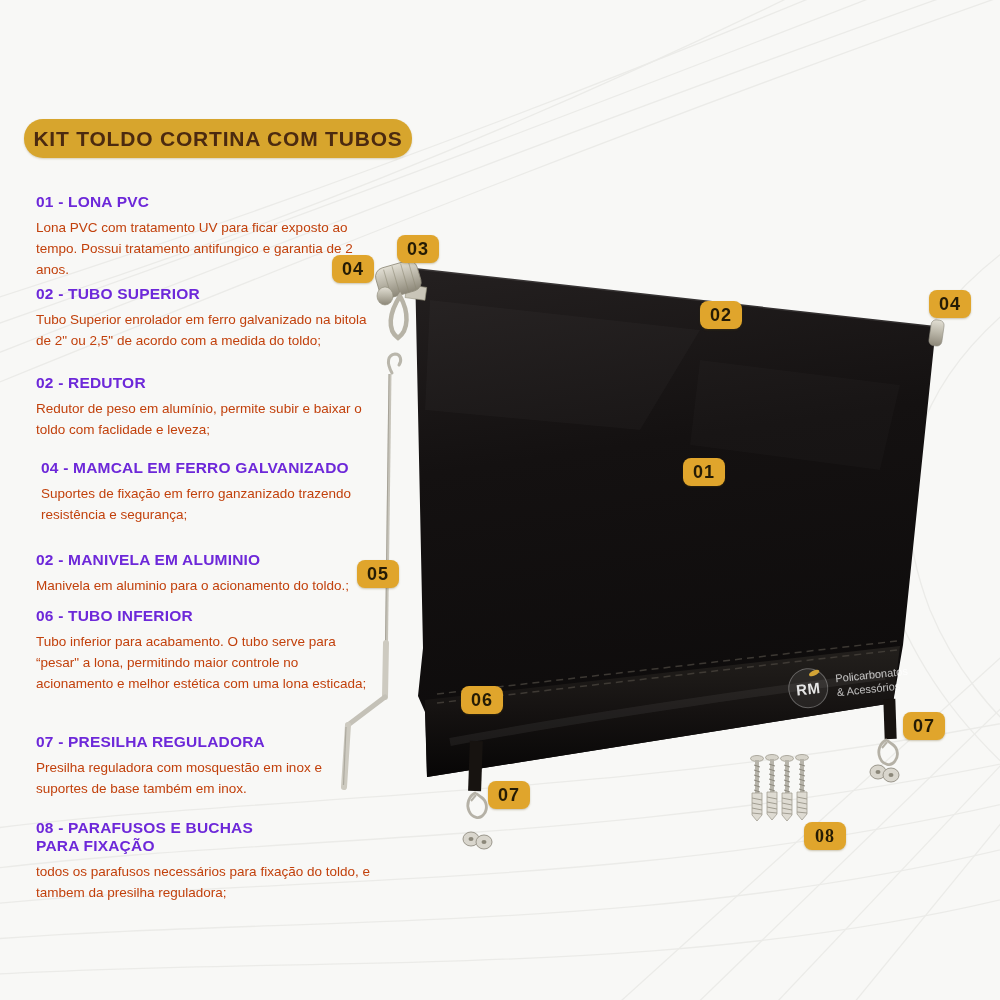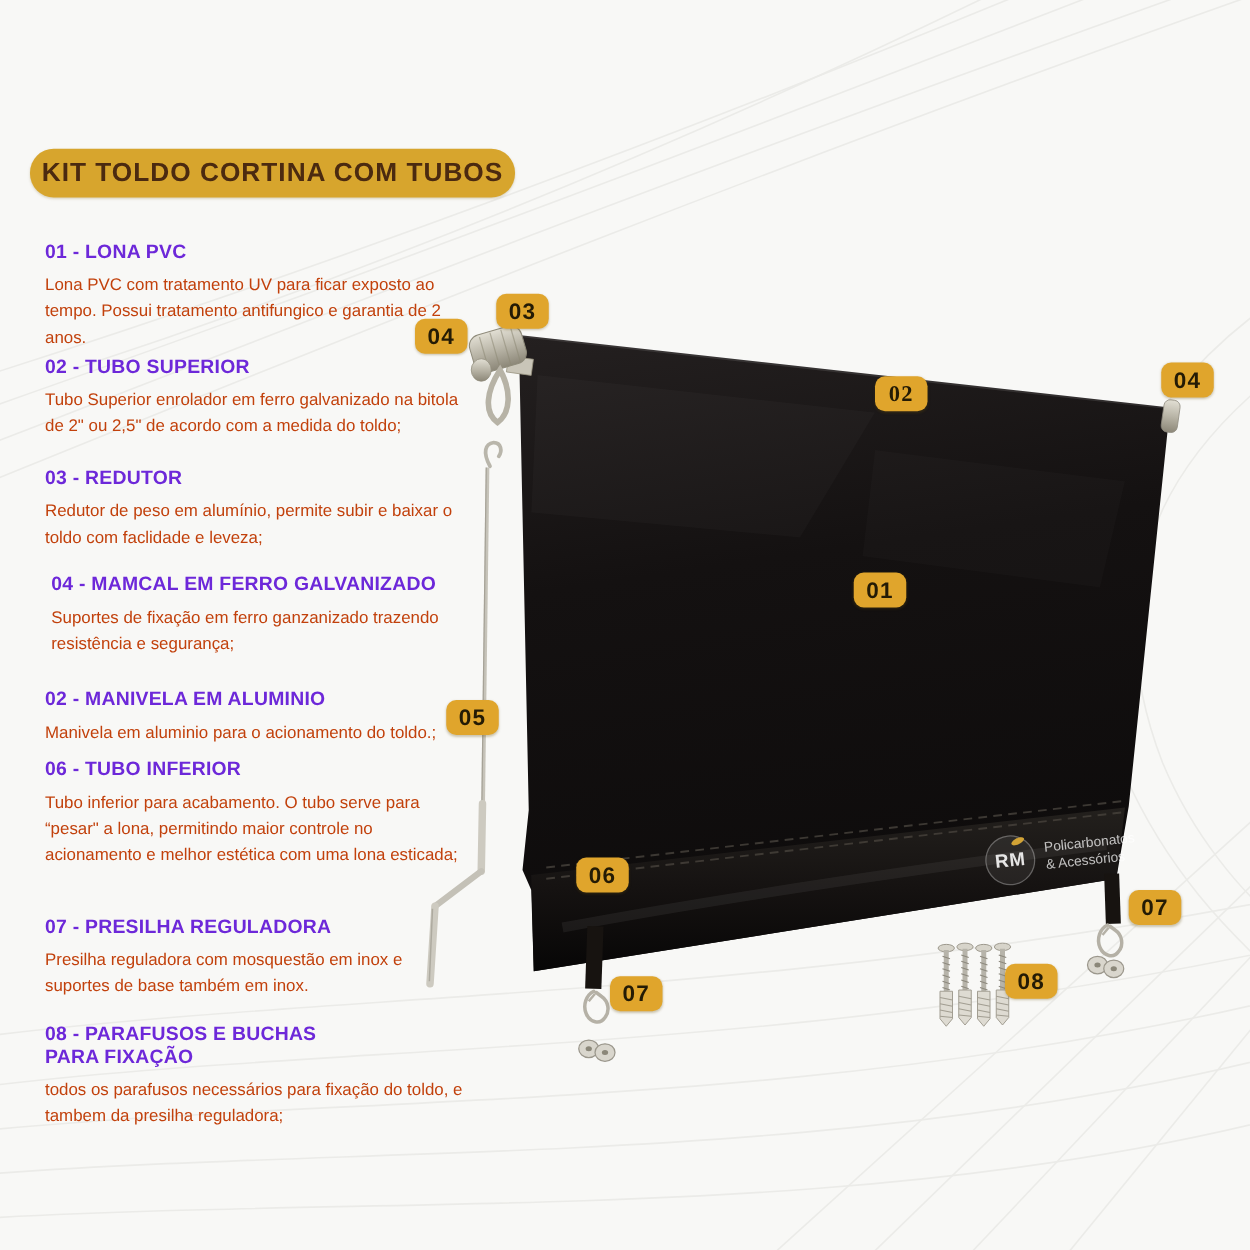--- a/index.html
+++ b/index.html
@@ -33,24 +33,24 @@
   .i6 { top:607px; } .i7 { top:733px; } .i8 { top:819px; }
 
   .badge {
     position:absolute; z-index:3; width:42px; height:28px;
     background:#e0a52c; border-radius:8px;
     display:flex; align-items:center; justify-content:center;
     color:#241b05; font-size:18px; font-weight:bold; letter-spacing:1px;
     box-shadow:0 1px 2px rgba(100,75,10,0.3);
   }
   .b03 { left:397px; top:235px; } .b04l { left:332px; top:255px; }
-  .b02 { left:700px; top:301px;font-family:Liberation Serif, serif; } .b04r { left:929px; top:290px; }
+  .b02 { left:700px; top:301px; } .b04r { left:929px; top:290px; }
   .b01 { left:655px; top:458px;margin-left:28px; } .b05 { left:357px; top:560px; }
   .b06 { left:461px; top:686px;text-align:right; } .b07l { left:488px; top:781px; }
-  .b08 { left:804px; top:771px; } .b07r { left:903px; top:712px; }
+  .b08 { left:804px; top:822px;font-family:Liberation Serif, serif; } .b07r { left:903px; top:712px; }
 
   .logo {
     position:absolute; z-index:3; left:788px; top:664px;
     display:flex; align-items:center; gap:8px; transform:rotate(-6deg);
   }
   .logo-circle {
     position:relative; width:38px; height:38px; border-radius:50%;
     background:rgba(255,255,255,0.07); border:1px solid rgba(255,255,255,0.28);
     display:flex; align-items:center; justify-content:center;
   }
@@ -198,21 +198,21 @@
 
   <div class="item i1">
     <h3>01 - LONA PVC</h3>
     <p>Lona PVC com tratamento UV para ficar exposto ao tempo. Possui tratamento antifungico e garantia de 2 anos.</p>
   </div>
   <div class="item i2">
     <h3>02 - TUBO SUPERIOR</h3>
     <p>Tubo Superior enrolador em ferro galvanizado na bitola de 2" ou 2,5" de acordo com a medida do toldo;</p>
   </div>
   <div class="item i3">
-    <h3>03 - REDUTOR</h3>
+    <h3>02 - REDUTOR</h3>
     <p>Redutor de peso em alumínio, permite subir e baixar o toldo com faclidade e leveza;</p>
   </div>
   <div class="item i4">
     <h3>04 - MAMCAL  EM FERRO GALVANIZADO</h3>
     <p>Suportes de fixação em ferro ganzanizado trazendo resistência e segurança;</p>
   </div>
   <div class="item i5">
     <h3>02 - MANIVELA EM ALUMINIO</h3>
     <p>Manivela em aluminio para o acionamento do toldo.;</p>
   </div>

